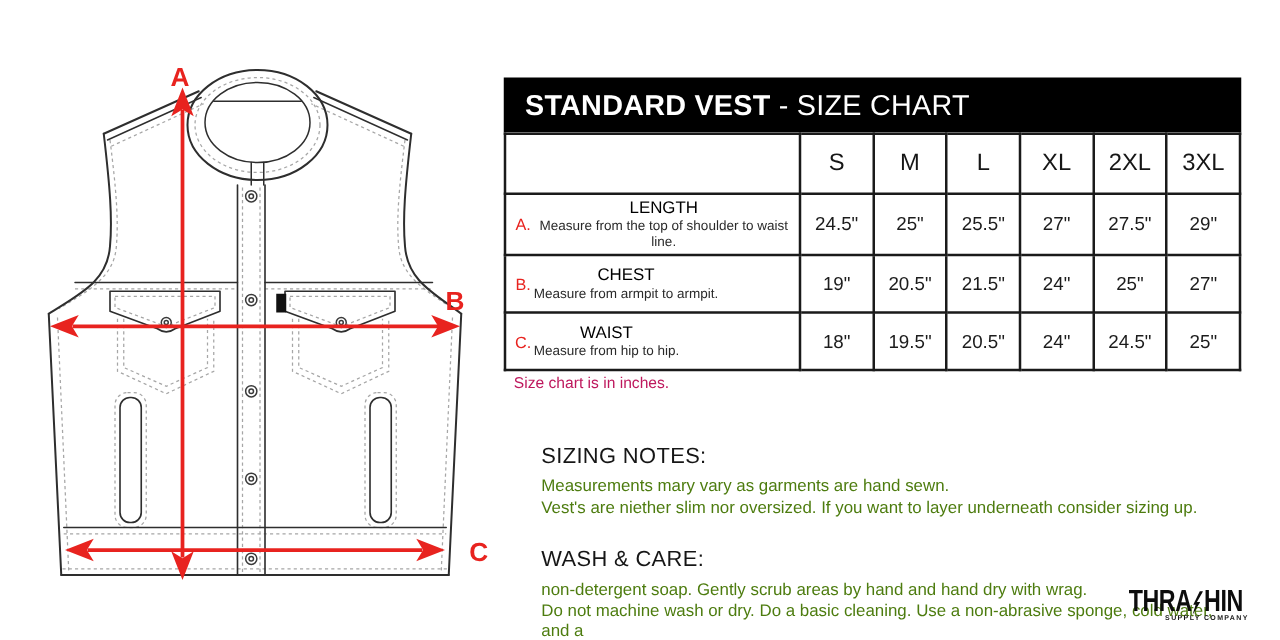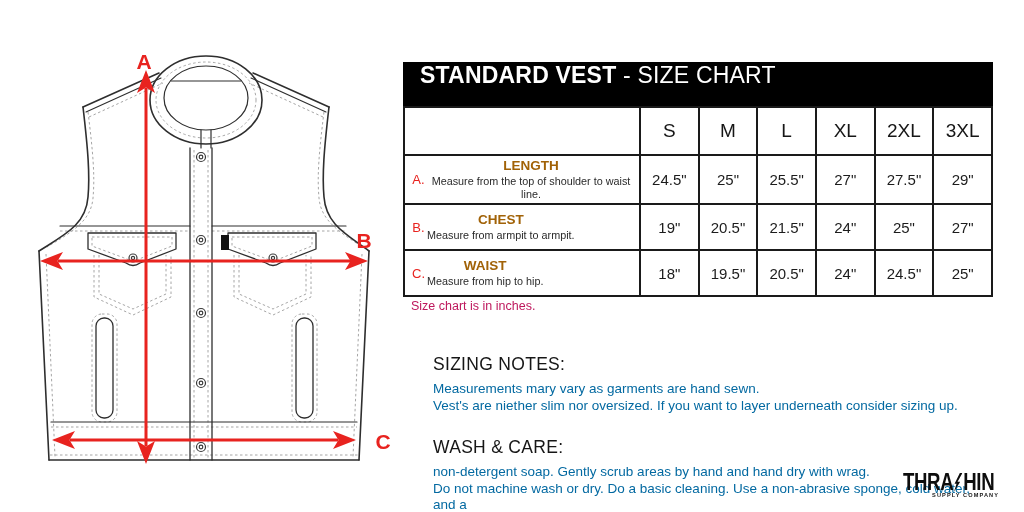--- a/index.html
+++ b/index.html
@@ -9,44 +9,44 @@
     font-family:"Liberation Sans", sans-serif; color:#111; overflow:hidden;
   }
 
   
   .vest-wrap { position:absolute; left:0; top:0; width:400px; height:512px; }
   .vest-wrap svg { width:100%; height:100%; display:block; }
 
   
   .chart-box { position:absolute; left:403px; top:62px; width:590px; }
   .chart-header {
-    background:#000; color:#fff; height:44px; display:flex; 
+    background:#000; color:#fff; height:44px; display:flex; align-items:center;
     padding-left:17px; font-size:23px; letter-spacing:0.2px;
   }
   .chart-header .t-bold { font-weight:700; }
   .chart-header .t-rest { font-weight:400; white-space:pre; }
 
   table.size-table { width:590px; border-collapse:collapse; table-layout:fixed; background:#fff; }
   table.size-table td { border:2px solid #1a1a1a; text-align:center; vertical-align:middle; }
   td.col-label { width:236px; text-align:left; }
   tr.size-head td { height:48px; font-size:19px; color:#161616; }
   tr.data-row td { height:46px; font-size:15px; color:#1c1c1c; }
 
   .label-cell { display:flex; align-items:center; padding:2px 4px 2px 5px; }
   .row-key { color:#e8231f; font-size:13px; width:17px; flex:0 0 17px; }
-  .row-name { font-weight:700; font-size:13.5px; color:#a16207; line-height:15px; }
+  .row-name { font-weight:400; font-size:13.5px; color:#000000; line-height:15px; }
   .row-desc { font-size:10.8px; color:#2a2a2a; line-height:13px; margin-top:2px; }
 
   .footnote { position:absolute; left:411px; top:299px; font-size:12.5px; color:#be185d; }
 
   .note-block { position:absolute; left:433px; width:556px;margin-top:24px; }
   .notes-pos { top:330px; }
   .care-pos  { top:413px; }
   .note-heading { font-size:17.5px; color:#161616; letter-spacing:0.3px; margin-bottom:6px; }
-  .note-line { font-size:13.5px; color:#0369a1; line-height:16.5px; }
+  .note-line { font-size:13.5px; color:#4d7c0f; line-height:16.5px; }
 
   
   .logo { position:absolute; left:868px; top:472px; width:120px;margin-left:35px; }
   .logo-main {
     display:flex; align-items:flex-end; font-weight:700; font-size:24.5px;
     color:#0d0d0d; letter-spacing:-0.5px; transform:scaleX(0.76); transform-origin:left bottom;
     line-height:20px;
   }
   .logo-main .bolt-svg { width:13px; height:21px; margin:0 1px -1px 1px; }
   .logo-sub {

